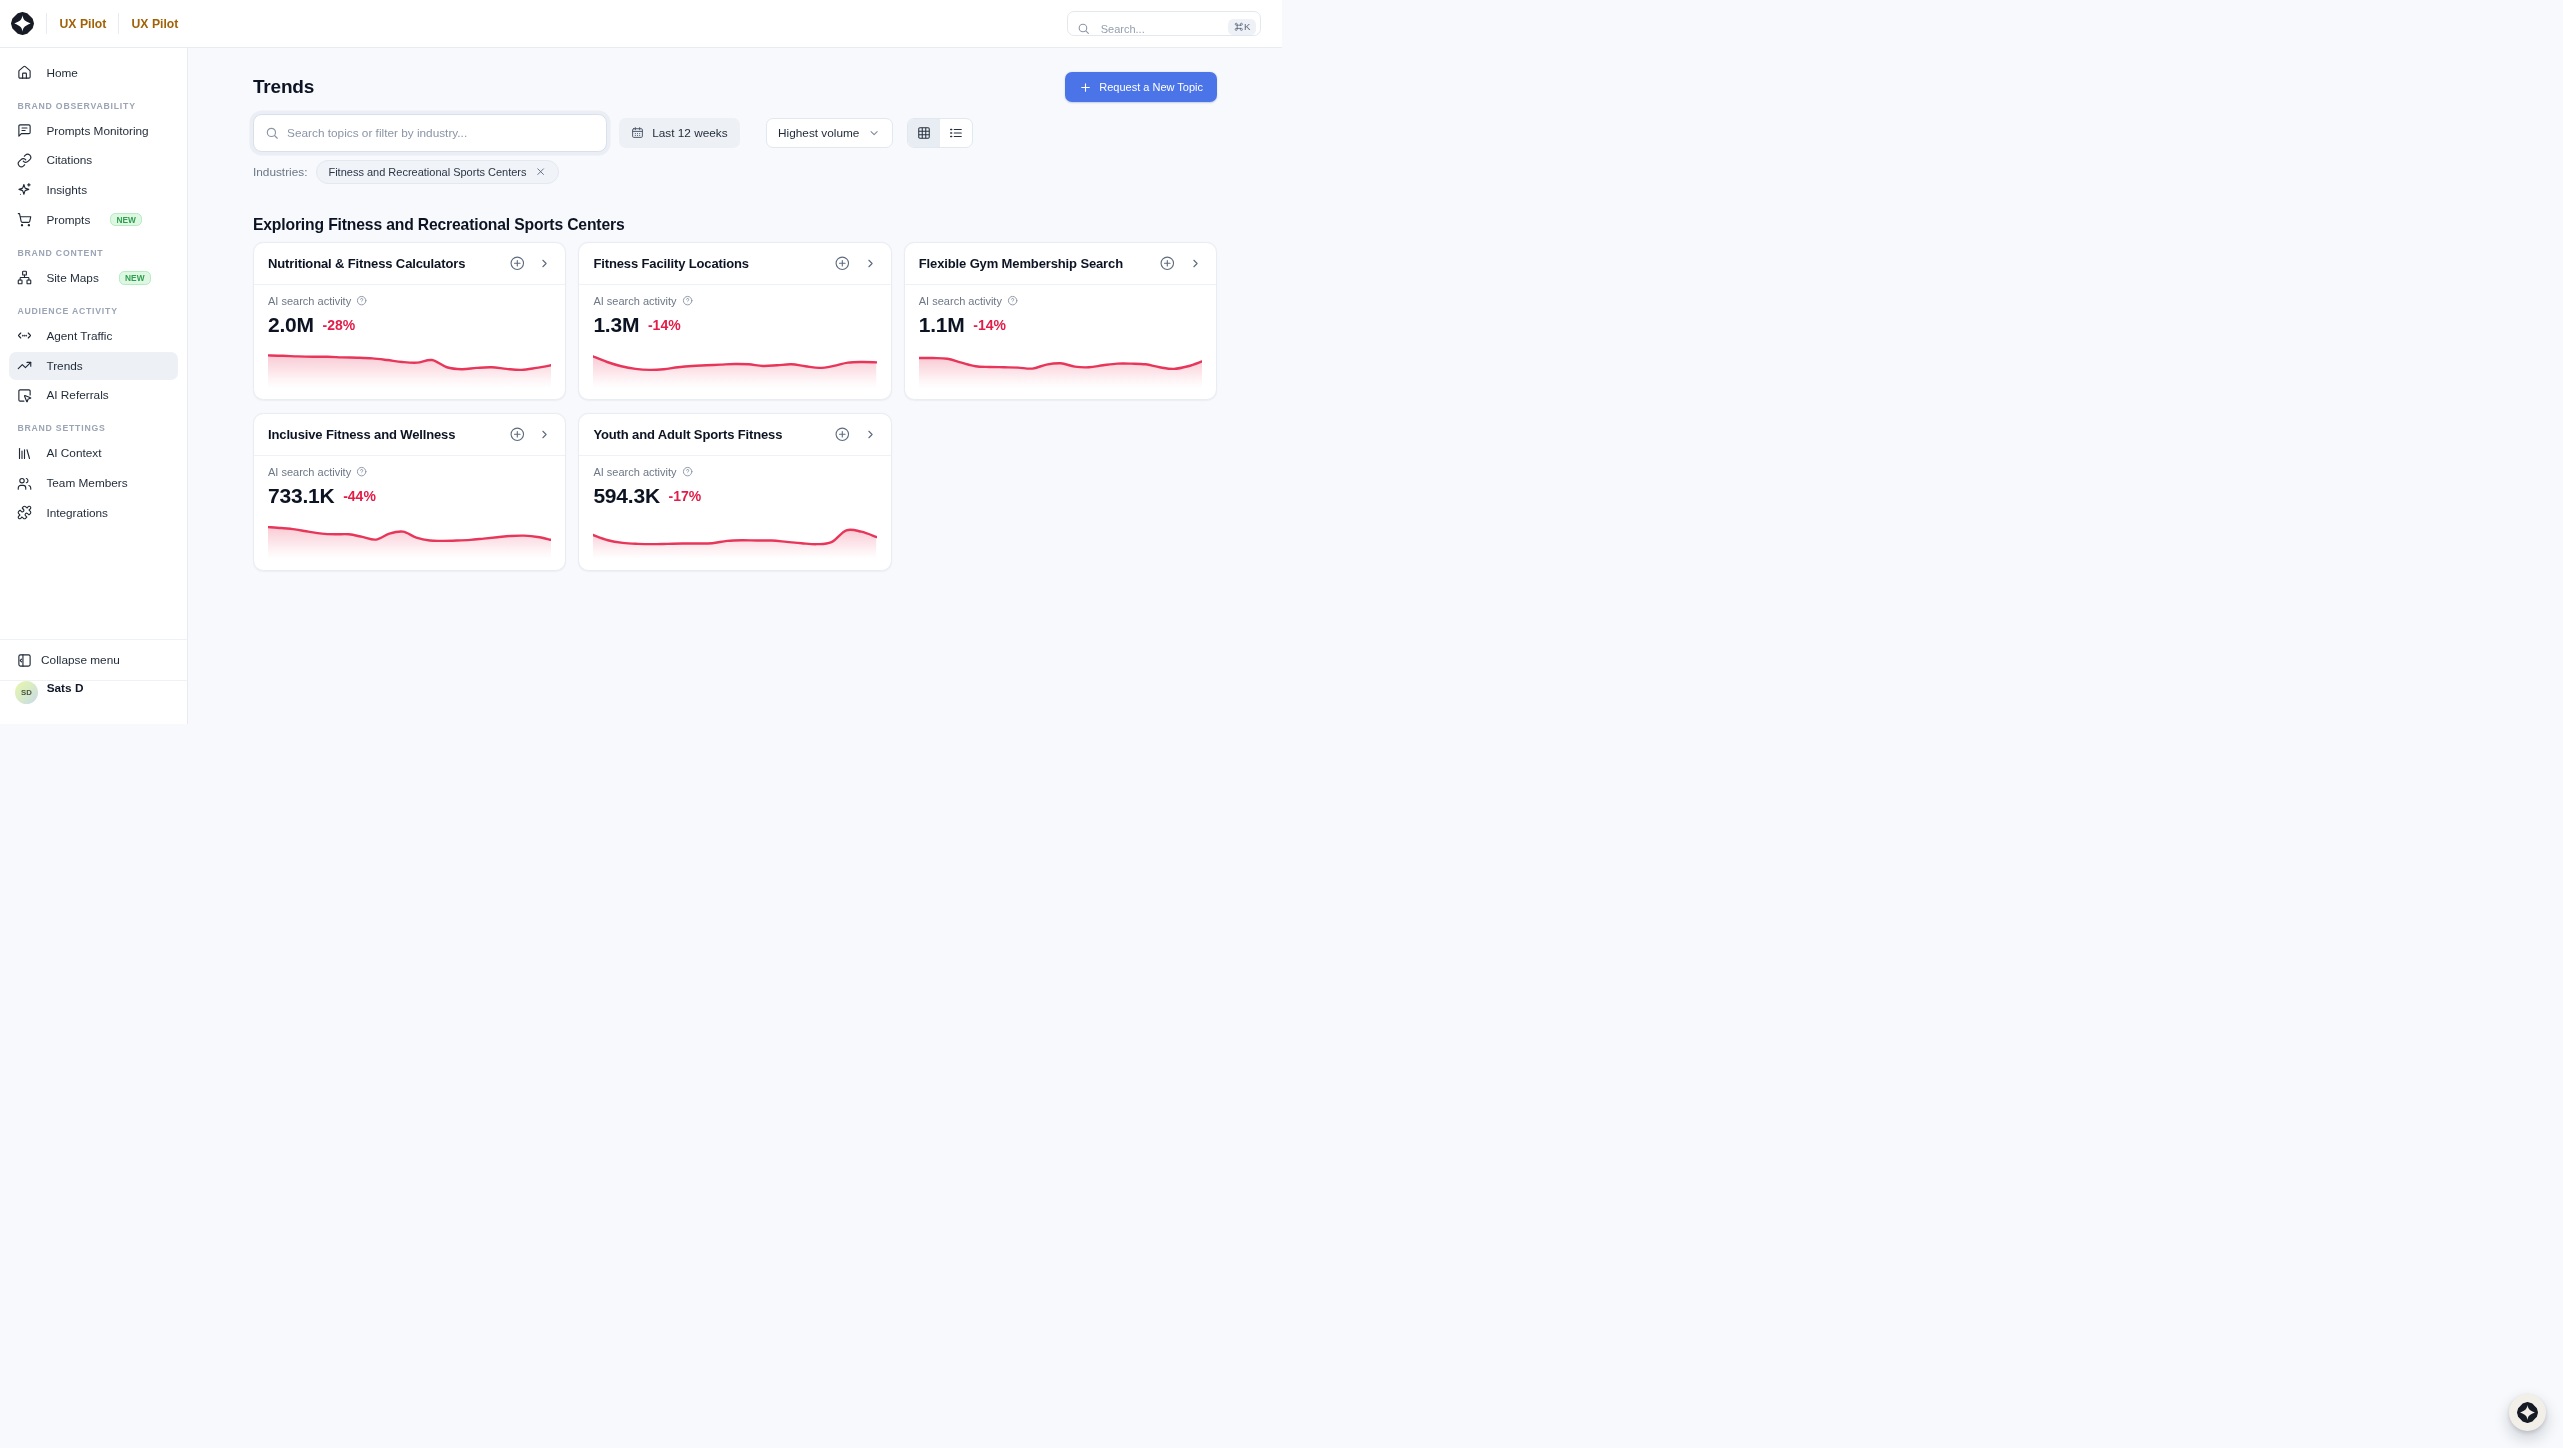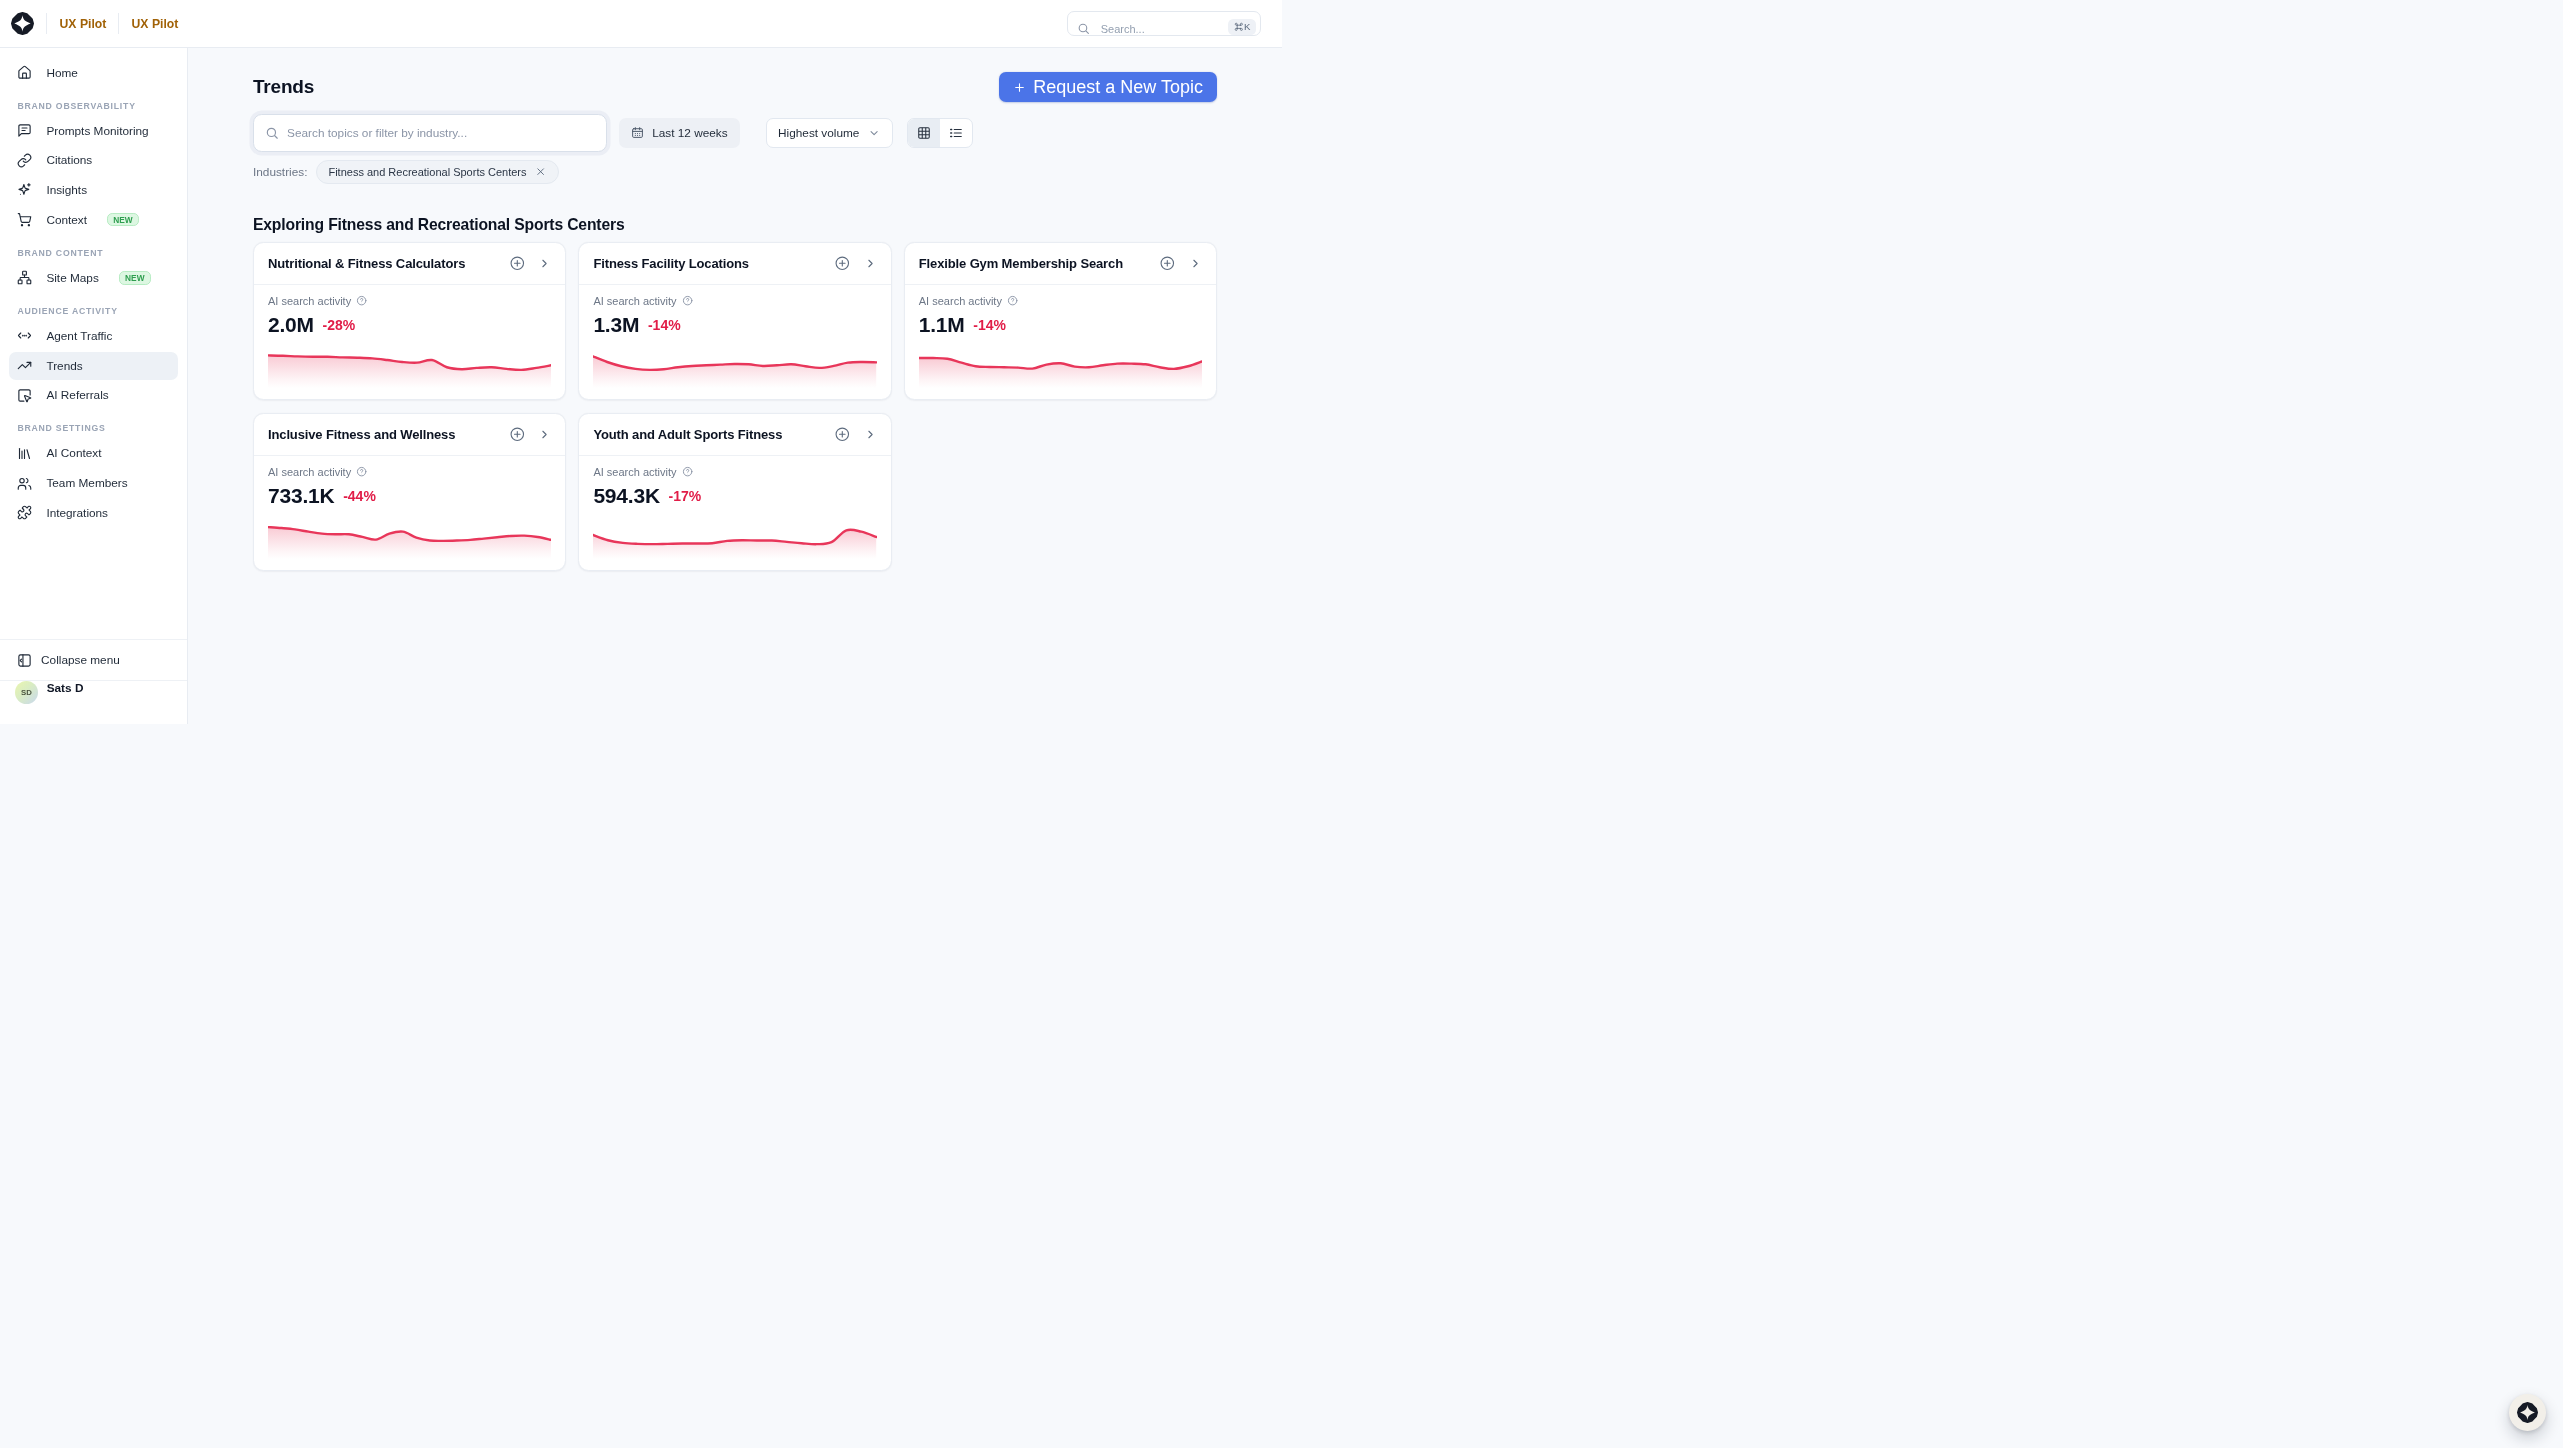--- a/index.html
+++ b/index.html
@@ -29,21 +29,21 @@
   .side-bottom { border-top:0.9px solid #eef1f5; }
   .collapse-row { height:41px; display:flex; align-items:center; gap:8.7px; padding:0 17.4px; font-size:11.8px; font-weight:500; color:#1f2937; border-bottom:0.9px solid #eef1f5; cursor:pointer; }
   .user-row { height:44px; display:flex; align-items:flex-start; gap:8.7px; padding:0 15px; }
   .avatar { width:23px; height:23px; border-radius:50%; background:linear-gradient(135deg,#eaf6ae 0%,#d9ecc3 45%,#c8d8ee 100%); display:flex; align-items:center; justify-content:center; font-size:7.8px; font-weight:700; color:#4a5440; }
   .user-name { font-size:11.8px; font-weight:700; color:#101726; }
 
   
   .main { background:#f7f9fc; padding:24.4px 65px 0; overflow:hidden; position:relative; }
   .title-row { display:flex; align-items:center; justify-content:space-between; height:30px; }
   h1 { font-size:19px; font-weight:700; letter-spacing:-.01em; color:#0c1322; }
-  .btn-primary { height:30px; display:flex; align-items:center; gap:7px; background:#4b74e8; color:#fff; border:none; border-radius:7px; padding:0 14px; font-size:18px; font-weight:500; font-family:inherit; cursor:pointer; box-shadow:0 0.9px 1.7px rgba(37,68,158,.25); }
+  .btn-primary { height:30px; display:flex; align-items:center; gap:7px; background:#4b74e8; color:#fff; border:none; border-radius:7px; padding:0 14px; font-size:11px; font-weight:500; font-family:inherit; cursor:pointer; box-shadow:0 0.9px 1.7px rgba(37,68,158,.25); }
 
   .filter-row { margin-top:11.3px; display:flex; align-items:center; }
   .search-box { width:354px; height:38px; background:#fff; border:0.9px solid #d9e0ea; border-radius:8.7px; box-shadow:0 0 0 3.5px rgba(203,213,225,.28); display:flex; align-items:center; gap:7.8px; padding:0 11.3px; }
   .search-box input { border:none; outline:none; flex:1; min-width:0; font-size:11.8px; font-family:inherit; color:#334155; background:transparent; caret-color:#0f172a; }
   .search-box input::placeholder { color:#8b95a7; }
   .chip-time { margin-left:12.2px; height:30px; background:#edf0f5; border-radius:7px; display:flex; align-items:center; gap:7.8px; padding:0 12.2px; font-size:11.8px; font-weight:500; color:#1f2937; cursor:pointer; }
   .select { margin-left:26px; height:30px; background:#fff; border:0.9px solid #e2e8f0; border-radius:7px; display:flex; align-items:center; gap:8.7px; padding:0 11.3px; font-size:11.8px; font-weight:500; color:#1f2937; cursor:pointer; }
   .view-toggle { margin-left:14px; height:30px; border:0.9px solid #e2e8f0; background:#fff; border-radius:7px; display:flex; overflow:hidden; }
   .seg { width:32px; display:flex; align-items:center; justify-content:center; cursor:pointer; color:#27313f; }
   .seg.active { background:#e8edf3; }
@@ -139,21 +139,21 @@
             <circle cx="5.5" cy="19.5" r="0.8" fill="currentColor" stroke="none"></circle>
           </svg>
         <span>Insights</span>
       </div>
       <div class="nav-item">
         <svg class="ic" viewBox="0 0 24 24" width="15" height="15" fill="none" stroke="currentColor" stroke-width="1.8" stroke-linecap="round" stroke-linejoin="round">
             <circle cx="8" cy="21" r="1"></circle>
             <circle cx="19" cy="21" r="1"></circle>
             <path d="M2 2.5h2l2.66 12.42a2 2 0 0 0 2 1.58h9.78a2 2 0 0 0 1.95-1.57L22 7.5H5.12"></path>
           </svg>
-        <span>Context</span>
+        <span>Prompts</span>
         <span class="badge-new">NEW</span>
       </div>
 
       <div class="section-label">BRAND CONTENT</div>
 
       <div class="nav-item">
         <svg class="ic" viewBox="0 0 24 24" width="15" height="15" fill="none" stroke="currentColor" stroke-width="1.8" stroke-linecap="round" stroke-linejoin="round">
             <rect x="16" y="16" width="6" height="6" rx="1"></rect>
             <rect x="2" y="16" width="6" height="6" rx="1"></rect>
             <rect x="9" y="2" width="6" height="6" rx="1"></rect>

